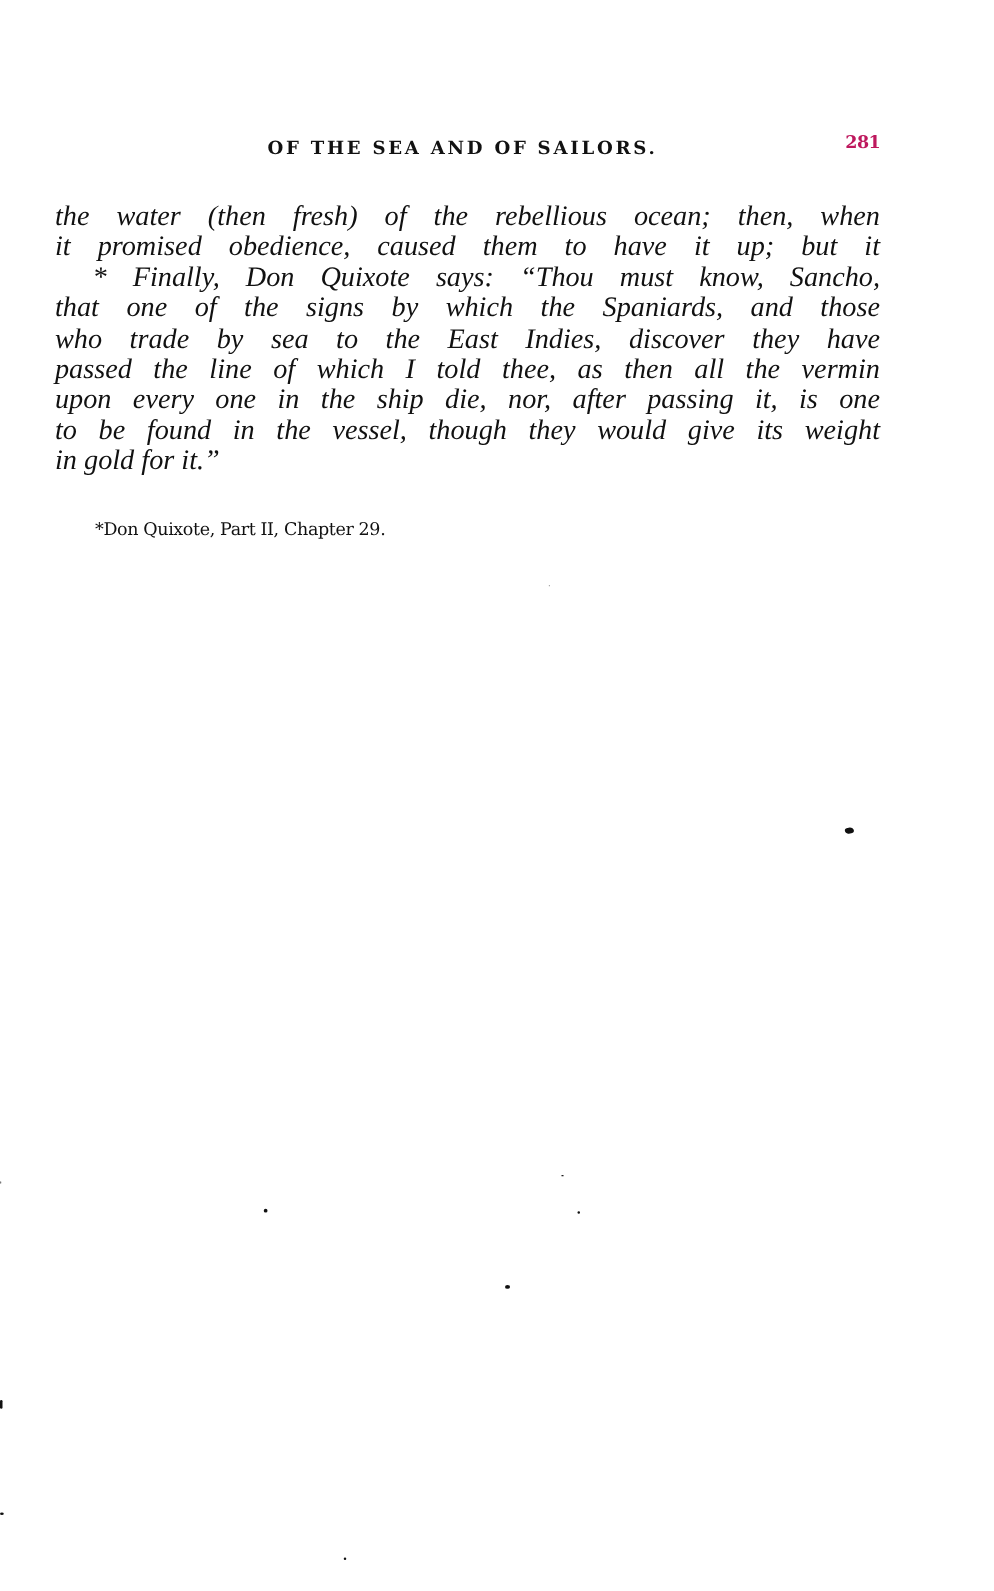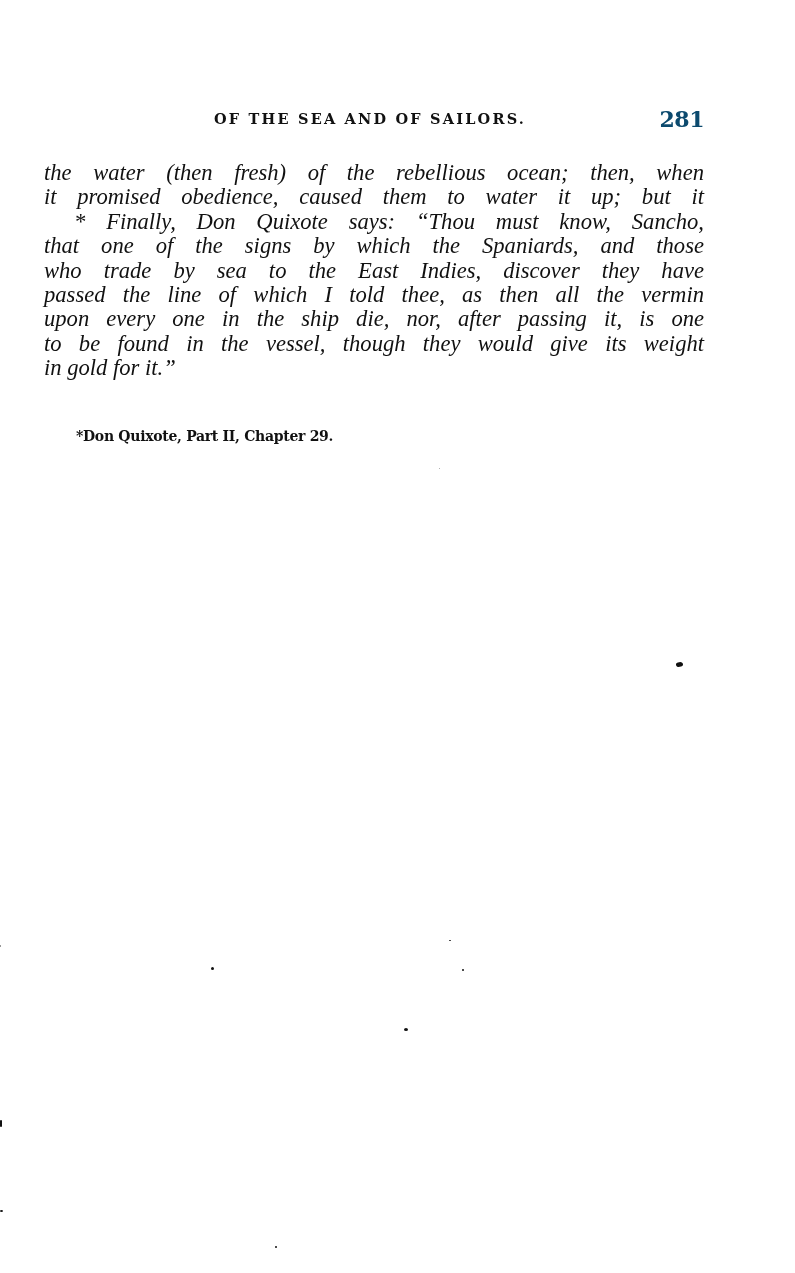--- a/index.html
+++ b/index.html
@@ -37,23 +37,23 @@
       letter-spacing: 2.2px;
       color: #111;
       white-space: nowrap;
     }
     .page-number {
       position: absolute;
       right: 0px;
       top: 0px;
       font-family: "DejaVu Serif", "Liberation Serif", serif;
       font-weight: bold;
-      font-size: 22px;
+      font-size: 14px;
       letter-spacing: -0.5px;
-      color: #0c4a6e;
+      color: #be185d;
     }
     .body-text {
       position: absolute;
       left: 44px;
       top: 121px;
       width: 660px;
       font-size: 22.6px;
       line-height: 24.4px;
       text-align: justify;
       text-align-last: left;
@@ -70,23 +70,23 @@
     }
     .line.last {
       text-align-last: left;
     }
     .line.indent {
       padding-left: 30px;
     }
     .footnote {
       position: absolute;
       left: 76px;
-      top: 388px;
+      top: 376px;
       font-family: "DejaVu Serif", "Liberation Serif", serif;
-      font-weight: bold;
+      font-weight: normal;
       font-size: 14px;
       letter-spacing: -0.3px;
       color: #111;
       white-space: nowrap;
     }
     .speck {
       position: absolute;
       background: #111;
       border-radius: 50%;
     }
@@ -97,21 +97,21 @@
 <div class="page">
 
   <div class="running-head">
     <span class="running-title">OF THE SEA AND OF SAILORS.</span>
     <span class="page-number">281</span>
   </div>
 
   <div class="body-text">
     <div class="para">
       <span class="line">the water (then fresh) of the rebellious ocean; then, when</span>
-      <span class="line">it promised obedience, caused them to water it up; but it</span>
+      <span class="line">it promised obedience, caused them to have it up; but it</span>
     </div>
     <div class="para">
       <span class="line indent">* Finally, Don Quixote says: “Thou must know, Sancho,</span>
       <span class="line">that one of the signs by which the Spaniards, and those</span>
       <span class="line">who trade by sea to the East Indies, discover they have</span>
       <span class="line">passed the line of which I told thee, as then all the vermin</span>
       <span class="line">upon every one in the ship die, nor, after passing it, is one</span>
       <span class="line">to be found in the vessel, though they would give its weight</span>
       <span class="line last">in gold for it.”</span>
     </div>

